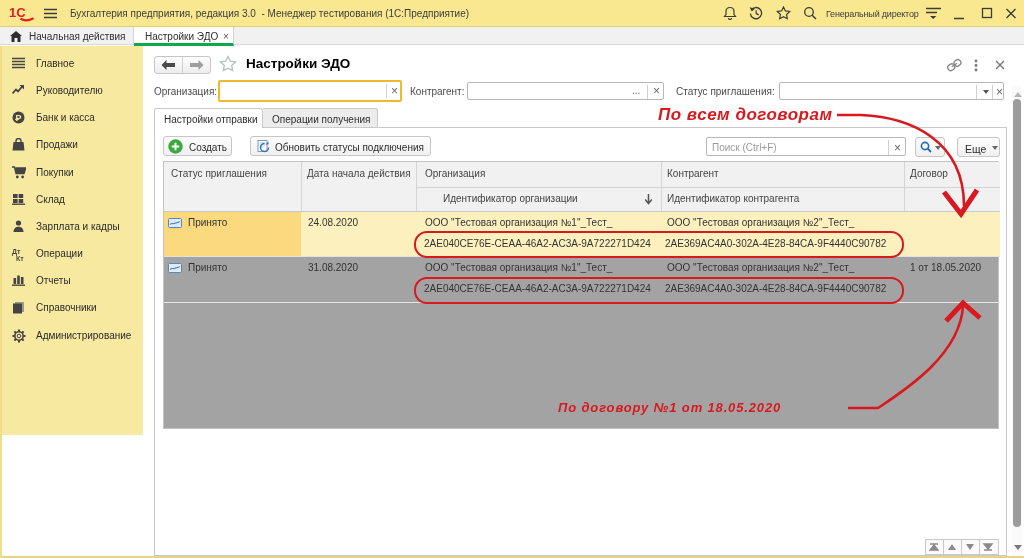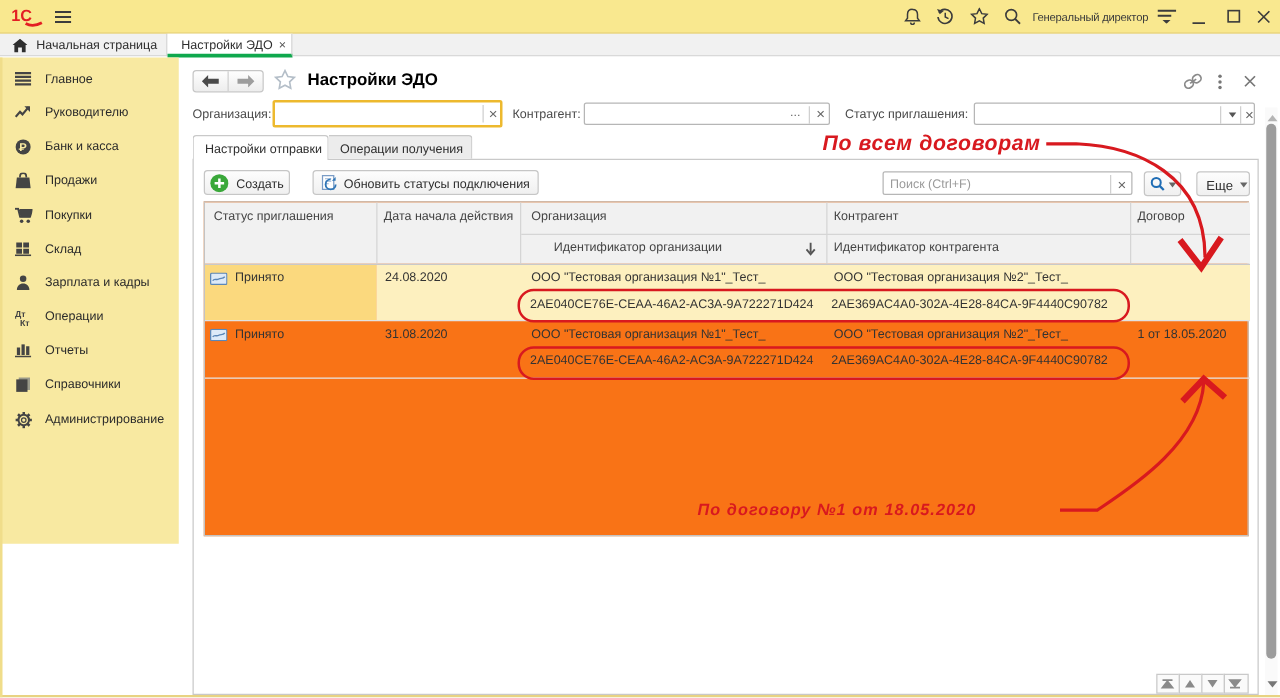--- a/index.html
+++ b/index.html
@@ -46,20 +46,21 @@
 <body>
 
 <div class="ab topbar">
   <svg class="ab" style="left:9px;top:5px" width="26" height="17" viewBox="0 0 26 17">
     <text x="0" y="12" font-family="Liberation Sans" font-size="13" font-weight="bold" fill="#e31e24">1С</text>
     <path d="M11.5 13.8 C15 15.8 20 15.6 24.5 13.2" stroke="#e31e24" stroke-width="2.2" fill="none"></path>
   </svg>
   <svg class="ab" style="left:44px;top:8px" width="13" height="11">
       <path d="M0 1.5h13M0 5.5h13M0 9.5h13" stroke="#3c3c3c" stroke-width="1.6"></path>
     </svg>
+  <div class="ab apptitle">Бухгалтерия предприятия, редакция 3.0&nbsp; - Менеджер тестирования (1С:Предприятие)</div>
 
   <svg class="ab" style="left:723px;top:6px" width="14" height="14" viewBox="0 0 14 14">
       <path d="M7 1.5 c2.6 0 4 1.8 4 4 l0 3 1.5 2 H1.5 L3 8.5 l0-3 c0-2.2 1.4-4 4-4z" fill="none" stroke="#3c3c3c" stroke-width="1.2"></path>
       <path d="M5.5 12 a1.5 1.5 0 0 0 3 0" fill="none" stroke="#3c3c3c" stroke-width="1.2"></path>
     </svg>
 
   <svg class="ab" style="left:749px;top:6px" width="14" height="14" viewBox="0 0 14 14">
       <path d="M2.2 4.2 A5.6 5.6 0 1 1 1.4 7.6" fill="none" stroke="#3c3c3c" stroke-width="1.3"></path>
       <path d="M0.6 1.2 L2.8 5.4 L6 2.8 Z" fill="#3c3c3c"></path>
       <path d="M7.2 4.2 v3.4 l2.6 1.3" fill="none" stroke="#3c3c3c" stroke-width="1.2"></path>
@@ -88,21 +89,21 @@
   <svg class="ab" style="left:1005px;top:6px" width="12" height="14">
       <path d="M1.5 3 L10.5 12 M10.5 3 L1.5 12" stroke="#3c3c3c" stroke-width="1.4"></path>
     </svg>
 </div>
 
 <div class="ab tabbar">
   <div class="ab tab1">
     <svg class="ab" style="left:10px;top:4px" width="12" height="11" viewBox="0 0 12 11">
         <path d="M6 0 L12 5 H10.5 V11 H7.5 V7 H4.5 V11 H1.5 V5 H0z" fill="#2e2e2e"></path>
       </svg>
-    <span>Начальная страница</span>
+    <span>Начальная действия</span>
   </div>
   <div class="ab tab2">
       <span>Настройки ЭДО</span>
       <span class="tabx">×</span>
     </div>
 </div>
 
 <div class="ab side">
   <div class="sitem" style="top:4px">
     <svg width="13" height="12">
@@ -277,21 +278,21 @@
       <circle cx="5" cy="5" r="3.6" fill="none" stroke="#1f6db5" stroke-width="1.6"></circle>
       <path d="M7.7 7.7 L11 11" stroke="#1f6db5" stroke-width="1.8"></path>
     </svg>
   <div style="position:absolute;left:19px;top:8px;width:0;height:0;border:3px solid transparent;border-top:4px solid #666"></div>
 </div>
 <div class="ab btn" style="left:957px;top:137px;width:43px">
   <span style="position:absolute;left:7px;top:5px;font-size:10.5px">Еще</span>
   <div style="position:absolute;left:34px;top:8px;width:0;height:0;border:3px solid transparent;border-top:4px solid #666"></div>
 </div>
 
-<div class="ab" style="left:163px;top:161px;width:836px;height:268px;border:1px solid #c3c3c3;background:#f97316">
+<div class="ab" style="left:163px;top:161px;width:836px;height:268px;border:1px solid #c3c3c3;background:#a3a3a3">
 
   <div class="th" style="left:0;top:0;width:836px;height:49px"></div>
 
   <div class="ab" style="left:137px;top:0;width:1px;height:49px;background:#d5d5d5"></div>
   <div class="ab" style="left:252px;top:0;width:1px;height:49px;background:#d5d5d5"></div>
   <div class="ab" style="left:497px;top:0;width:1px;height:49px;background:#d5d5d5"></div>
   <div class="ab" style="left:740px;top:0;width:1px;height:49px;background:#d5d5d5"></div>
 
   <div class="ab" style="left:253px;top:25px;width:583px;height:1px;background:#d5d5d5"></div>
   <div class="ab" style="left:0;top:49px;width:836px;height:1px;background:#c9c9c9"></div>

